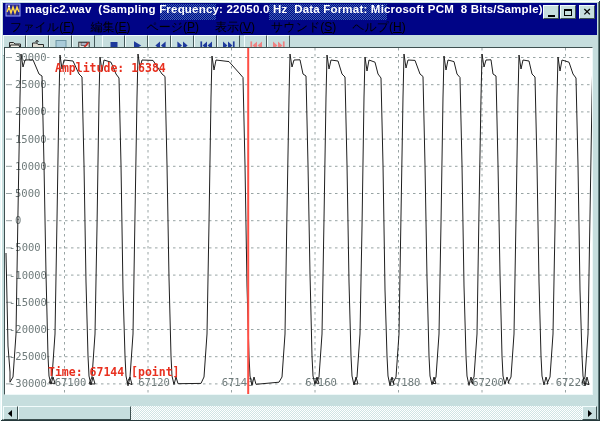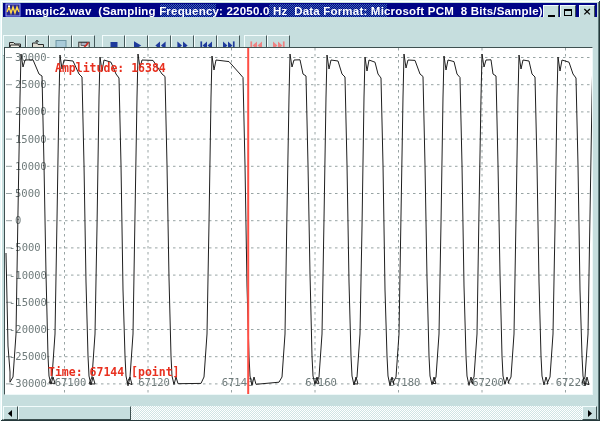--- a/index.html
+++ b/index.html
@@ -1,19 +1,19 @@
 <!DOCTYPE html>
 <html style="--chrome: #c6dede; --titlebar: #000486; --plotbg: #ffffff;"><head>
 <meta charset="utf-8">
 <style>
   html,body{margin:0;padding:0;background:#3a6ea5;font-family:"Liberation Sans",sans-serif;}
   #win{position:relative;width:600px;height:421px;background:var(--chrome,#c6dede);
        box-shadow:inset 1px 1px 0 #eafafa, inset -1px -1px 0 #24383a, inset 2px 2px 0 #ffffff, inset -2px -2px 0 #5f7a7a;
        overflow:hidden;}
-  #titlebar{position:absolute;left:3px;top:3px;width:594px;height:14px;background:var(--titlebar,#000486);display:flex;align-items:flex-end;overflow:hidden;}
+  #titlebar{position:absolute;left:3px;top:3px;width:594px;height:32px;background:var(--titlebar,#000486);display:flex;align-items:flex-start;overflow:hidden;}
   .dither{position:absolute;top:1px;height:16px;background:repeating-conic-gradient(#4a7cc0 0% 25%, transparent 0% 50%) 0 0/2px 2px;opacity:.8;}
   #title-text{position:relative;color:#fff;font-weight:bold;font-size:11.5px;white-space:pre;margin-left:4px;letter-spacing:.2px;}
   #app-icon{position:relative;width:16px;height:14px;margin-left:2px;flex:0 0 auto;}
   #title-controls{position:absolute;right:2px;top:2px;display:flex;}
   .tctl{width:16px;height:14px;margin-left:1px;background:var(--chrome,#c6dede);border:1px solid;border-color:#f2fcfc #3c5050 #3c5050 #f2fcfc;display:flex;align-items:center;justify-content:center;box-sizing:border-box;}
   .tctl.close{margin-left:3px;}
   .glyph-min{width:7px;height:2px;background:#000;margin-top:7px;}
   .glyph-max{width:8px;height:7px;border:1px solid #000;border-top-width:2px;box-sizing:border-box;}
   .glyph-x{font-size:11px;font-weight:bold;color:#000;line-height:10px;font-family:"DejaVu Sans",sans-serif;}
   #menubar{position:absolute;left:4px;top:20px;width:590px;height:15px;display:flex;align-items:center;font-size:12px;color:#000;}
@@ -50,20 +50,28 @@
         </div>
       <div class="tctl">
           <span class="glyph-max"></span>
         </div>
       <div class="tctl close">
           <span class="glyph-x">×</span>
         </div>
     </div>
   </div>
 
+  <div id="menubar">
+      <span class="menu-item">ファイル(<u>F</u>)</span>
+      <span class="menu-item">編集(<u>E</u>)</span>
+      <span class="menu-item">ページ(<u>P</u>)</span>
+      <span class="menu-item">表示(<u>V</u>)</span>
+      <span class="menu-item">サウンド(<u>S</u>)</span>
+      <span class="menu-item">ヘルプ(<u>H</u>)</span>
+    </div>
 
   <div id="toolbar">
       <button class="tbtn">
         <svg width="14" height="13" viewBox="0 0 14 13">
           <path d="M1.5 3.5h4l1.5 1.5h5.5V11H1.5z" fill="#dedcd2" stroke="#2a2a2a"></path>
           <path d="M2.5 6h8.5l1.5 5H1.5z" fill="#f2f0e6" stroke="#2a2a2a"></path>
         </svg>
       </button>
       <button class="tbtn">
         <svg width="14" height="13" viewBox="0 0 14 13">

